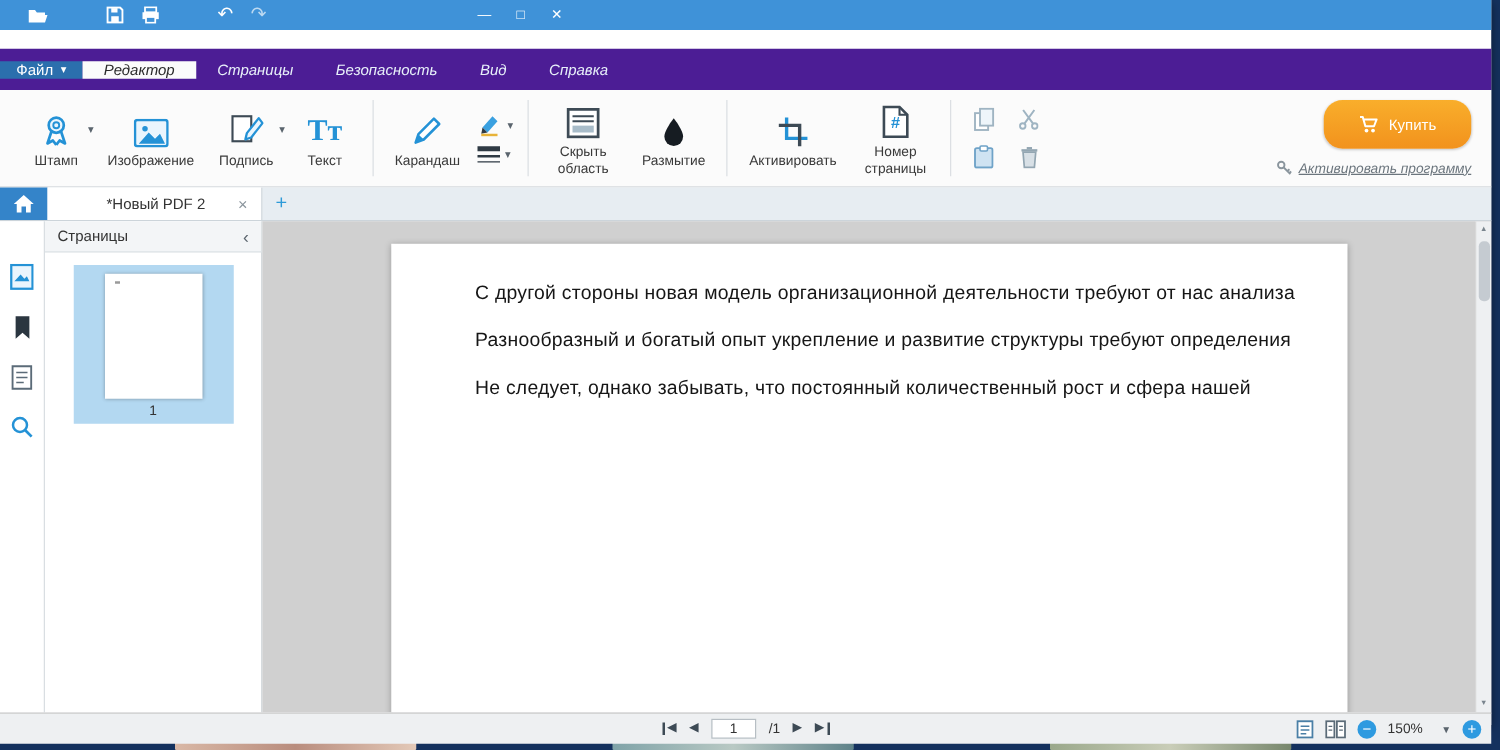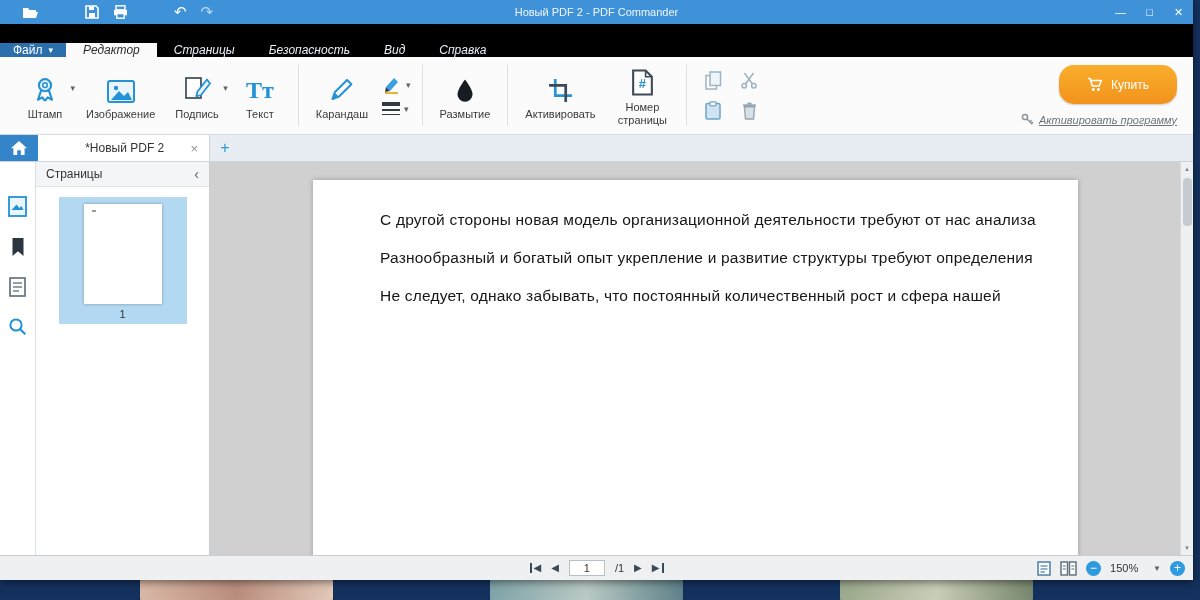--- a/index.html
+++ b/index.html
@@ -19,21 +19,21 @@
   .tb-icons { display:flex; align-items:center; gap:14px; padding-left:22px; width:230px; }
   .tb-icons .ico { display:flex; align-items:center; cursor:default; }
   .tb-arrow { font-size:15px; line-height:14px; color:#fff; }
   .tb-arrow.dim { opacity:.65; }
   .tb-gap { width:18px; }
   .win-title { flex:1; text-align:center; font-size:11px; color:#eef6fd; }
   .win-controls { display:flex; width:230px; justify-content:flex-end; }
   .win-controls span { width:29px; text-align:center; font-size:11px; line-height:24px; color:#fff; cursor:default; }
 
   
-  .menubar { height:33px; background:#000000; display:flex; align-items:flex-end; font-size:12px; }
+  .menubar { height:33px; background:#4c1d95; display:flex; align-items:center; font-size:12px;margin-top:15px; }
   .file-btn { background:#2b6fad; color:#fff; padding:0 13px; display:flex; align-items:center; gap:6px; cursor:pointer; }
   .file-caret { font-size:9px; }
   .menu-tab { padding:0 17px; display:flex; align-items:center; color:#e8f1fa; cursor:pointer;font-style:italic; }
   .menu-tab.active { background:#fbfbfb; color:#2b2b2b; }
 
   
   .toolbar { height:78px; background:#fbfbfb; border-bottom:1px solid #d6dade; display:flex; align-items:stretch; padding-left:14px; }
   .tool { position:relative; display:flex; flex-direction:column; align-items:center; justify-content:center; gap:5px; padding:4px 10px 2px; font-size:11px; color:#3a3a3a; text-align:center; line-height:1.15; cursor:pointer; min-width:62px; }
   .tool .ticon { height:30px; display:flex; align-items:flex-end; justify-content:center; }
   .tool .tcaret { position:absolute; right:1px; top:26px; font-size:9px; color:#5a646d; }
@@ -128,21 +128,20 @@
         <svg width="15" height="14" viewBox="0 0 15 14">
             <rect x="3" y="0.8" width="9" height="4" fill="none" stroke="#fff" stroke-width="1.4"></rect>
             <rect x="1" y="4.8" width="13" height="5.5" fill="#fff"></rect>
             <rect x="3.8" y="8.6" width="7.4" height="4.6" fill="#3f92d8" stroke="#fff" stroke-width="1.4"></rect>
           </svg>
       </span>
       <span class="tb-gap"></span>
       <span class="tb-arrow">↶</span>
       <span class="tb-arrow dim">↷</span>
     </div>
-    <div class="win-title">Новый PDF 2 - PDF Commander</div>
     <div class="win-controls">
       <span>—</span>
       <span>□</span>
       <span>✕</span>
     </div>
   </div>
 
   <div class="menubar">
     <div class="file-btn">
       <span>Файл</span>
@@ -235,20 +234,31 @@
             <i></i>
             <i></i>
             <i></i>
           </span>
         <span class="mini-caret">▾</span>
       </span>
     </div>
 
     <div class="sep"></div>
 
+    <div class="tool narrowlbl">
+      <span class="ticon">
+        <svg width="27" height="25" viewBox="0 0 27 25">
+            <rect x="1.5" y="1.5" width="24" height="22" fill="#fff" stroke="#3d4a55" stroke-width="2.2"></rect>
+            <line x1="5" y1="7" x2="22" y2="7" stroke="#3d4a55" stroke-width="1.6"></line>
+            <line x1="5" y1="11" x2="22" y2="11" stroke="#3d4a55" stroke-width="1.6"></line>
+            <rect x="5" y="14.5" width="17" height="5.5" fill="#a8bcc9"></rect>
+          </svg>
+      </span>
+      <span class="tlabel">Скрыть область</span>
+    </div>
 
 
     <div class="tool">
       <span class="ticon">
         <svg width="18" height="25" viewBox="0 0 18 25">
             <path d="M9 1.5 C9 1.5 16.5 11 16.5 16.2 A7.5 7.5 0 0 1 1.5 16.2 C1.5 11 9 1.5 9 1.5 Z" fill="#161c22"></path>
           </svg>
       </span>
       <span class="tlabel">Размытие</span>
     </div>

